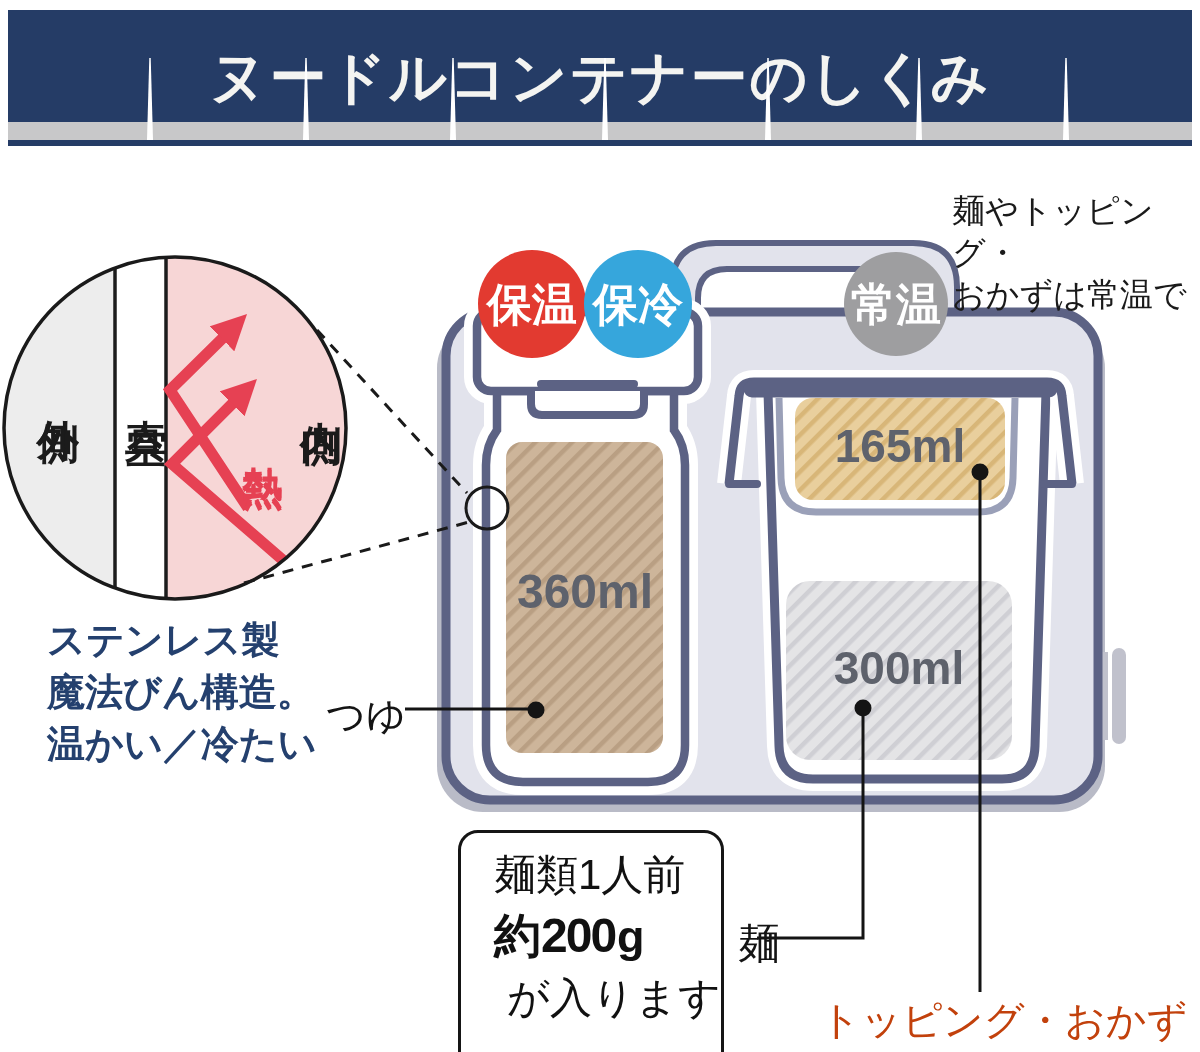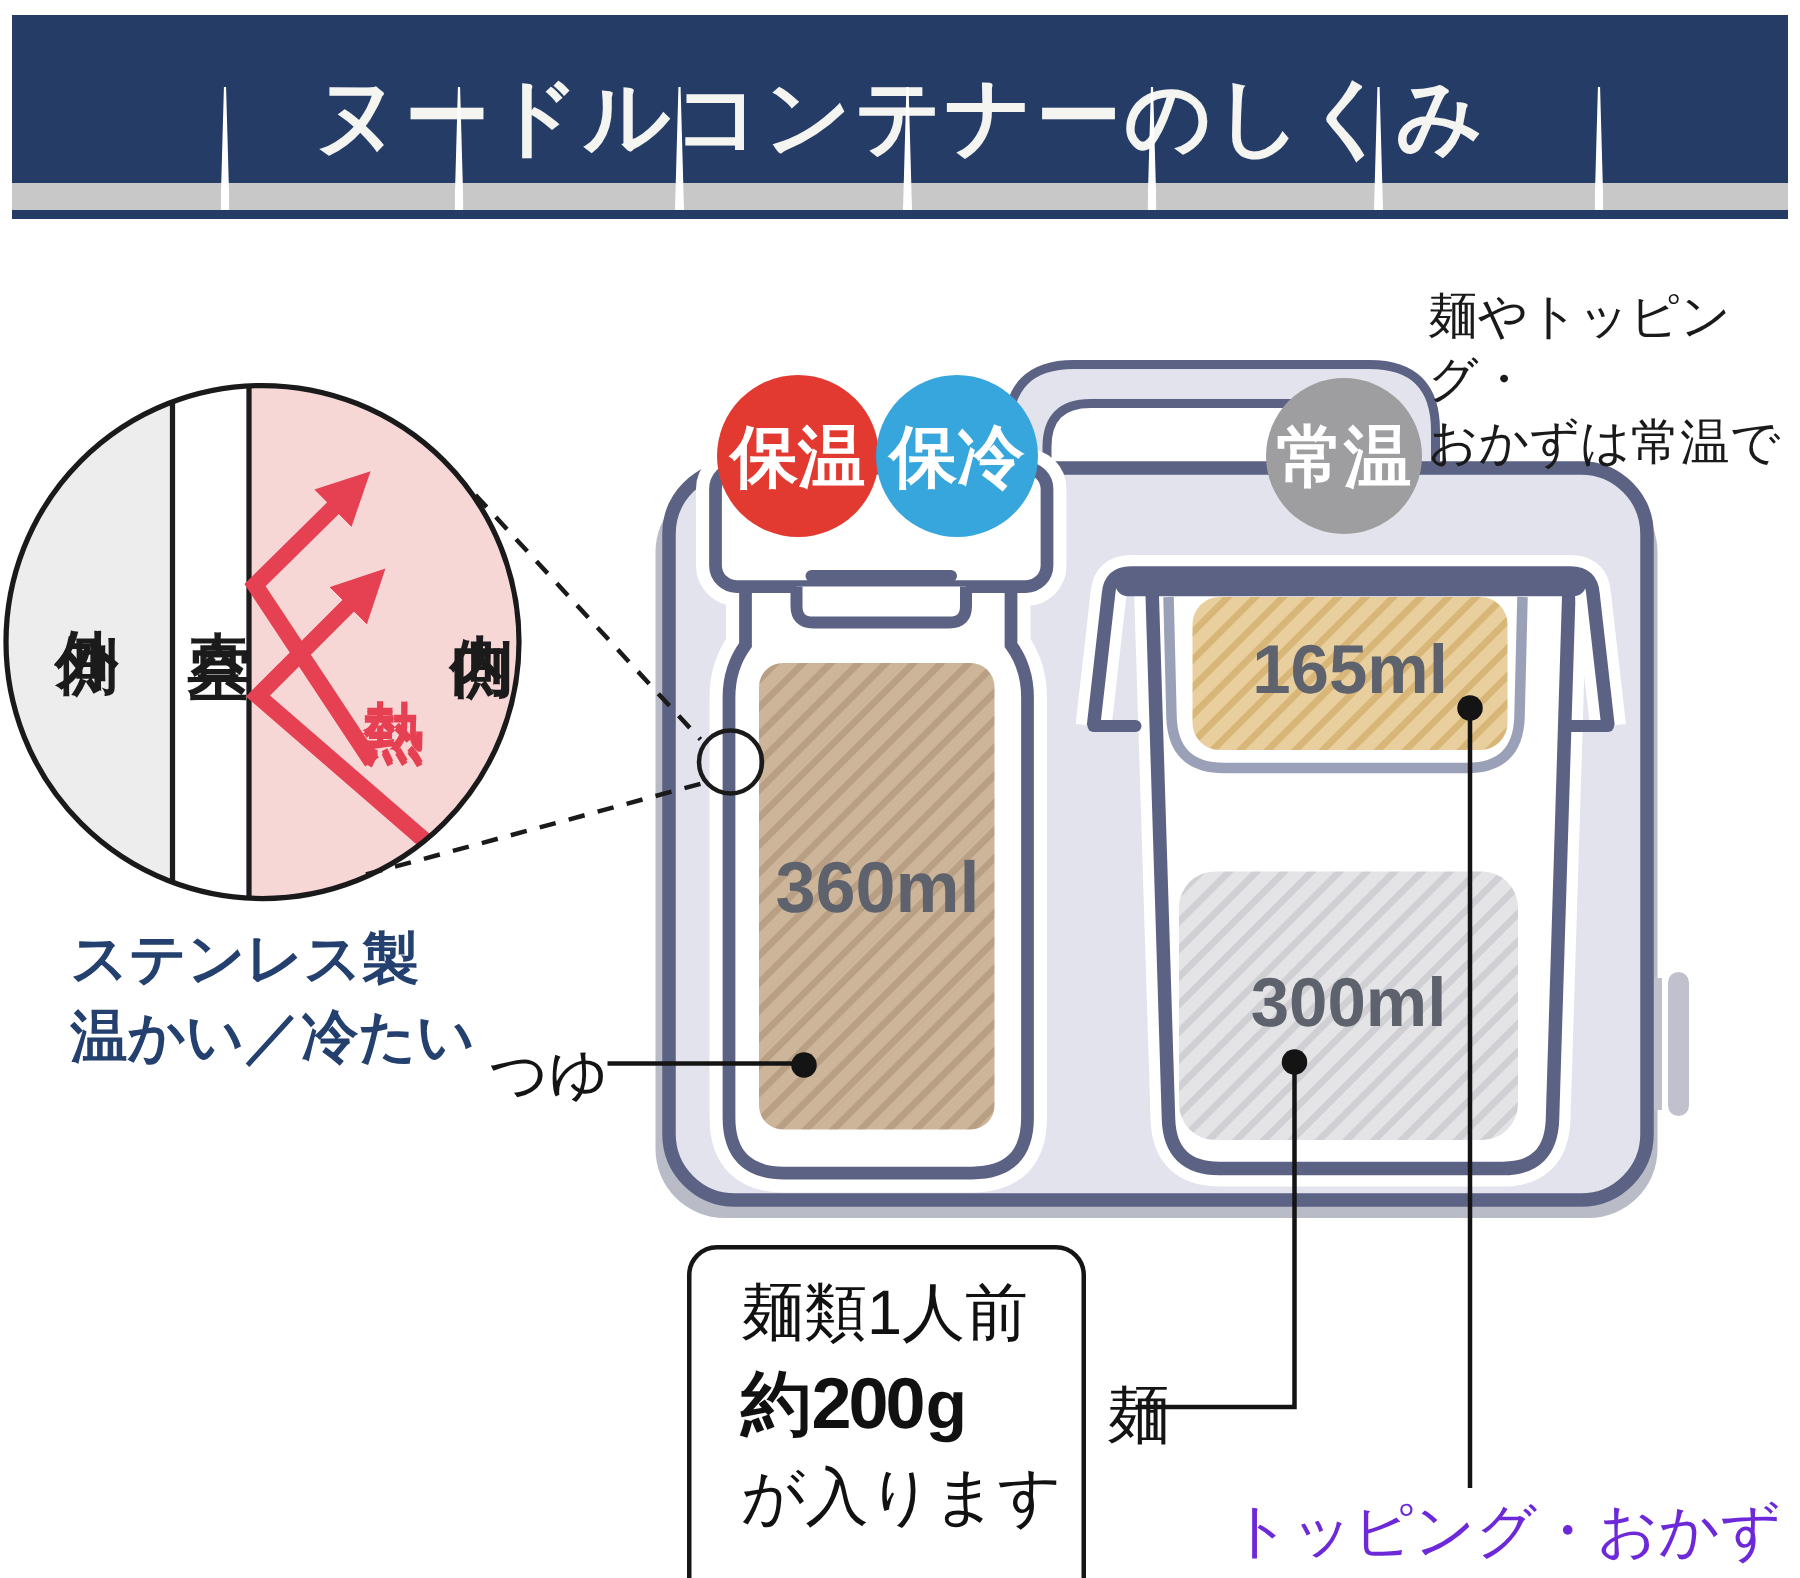--- a/index.html
+++ b/index.html
@@ -16,31 +16,31 @@
   
   .v-label{writing-mode:vertical-rl;text-orientation:upright;font-weight:600;
        font-size:42px;letter-spacing:4px;color:#1b1b1b;z-index:3;}
   .v-label.heat{color:#e64153;font-weight:700;font-size:41px;letter-spacing:2px;}
   
   .note-topright{left:952px;top:190px;font-size:33px;line-height:42px;color:#1a1a1a;z-index:3;}
   .caption-stainless{left:47px;top:614px;font-size:38px;line-height:52px;
        color:#24406e;font-weight:600;z-index:3;}
   .tsuyu-label{left:326px;top:689px;font-size:39px;color:#141414;z-index:3;}
   .men-label{left:738px;top:916px;font-size:42px;color:#141414;z-index:3;}
-  .topping-label{left:820px;top:993px;font-size:40px;color:#6d28d9;z-index:3;}
+  .topping-label{left:820px;top:993px;font-size:40px;color:#c2410c;z-index:3;}
   
   .noodle-box{left:458px;top:830px;width:266px;height:250px;background:#fff;
        border:3.5px solid #151515;border-radius:20px;box-sizing:border-box;
        padding:14px 0 0 33px;z-index:3;}
   .nb-line1{font-size:42px;font-weight:500;color:#111;}
   .nb-line2{margin-top:2px;display:flex;align-items:baseline;color:#111;}
   .nb-approx{font-size:47px;font-weight:800;}
   .nb-amount{font-size:48px;font-weight:800;letter-spacing:-2px;}
   .nb-unit{font-size:45px;font-weight:800;margin-left:2px;}
-  .nb-line3{margin-top:2px;font-size:42px;font-weight:500;color:#111;}
+  .nb-line3{margin-top:2px;font-size:42px;font-weight:500;color:#111;text-align:right;}
   svg.layer{left:0;top:0;z-index:1;}
 </style>
 </head>
 <body>
 
 <div class="abs banner">
   <div class="banner-title">ヌードルコンテナーのしくみ</div>
 </div>
 <div class="abs banner-shadow"></div>
 <div class="abs banner-divider" style="left:147px"></div>
@@ -147,20 +147,21 @@
 <div class="abs v-label" style="left:293px;top:388px">内側</div>
 <div class="abs v-label heat" style="left:236px;top:433px">熱熱</div>
 
 <div class="abs note-topright">
   <div>麺やトッピング・</div>
   <div>おかずは常温で</div>
 </div>
 
 <div class="abs caption-stainless">
   <div>ステンレス製</div>
+  <div>魔法びん構造。</div>
   <div>温かい／冷たい</div>
 </div>
 
 <div class="abs tsuyu-label">つゆ</div>
 
 <div class="abs noodle-box">
   <div class="nb-line1">麺類1人前</div>
   <div class="nb-line2">
     <span class="nb-approx">約</span>
     <span class="nb-amount">200</span>

